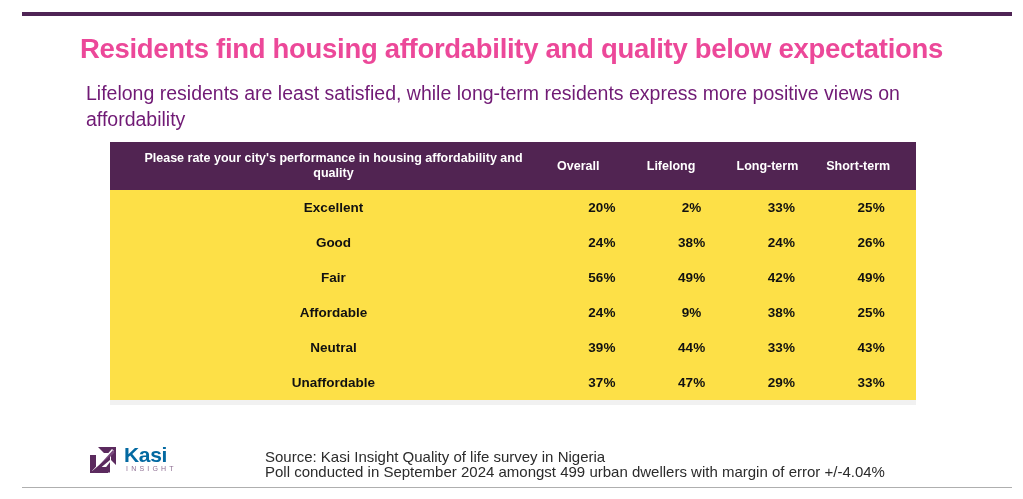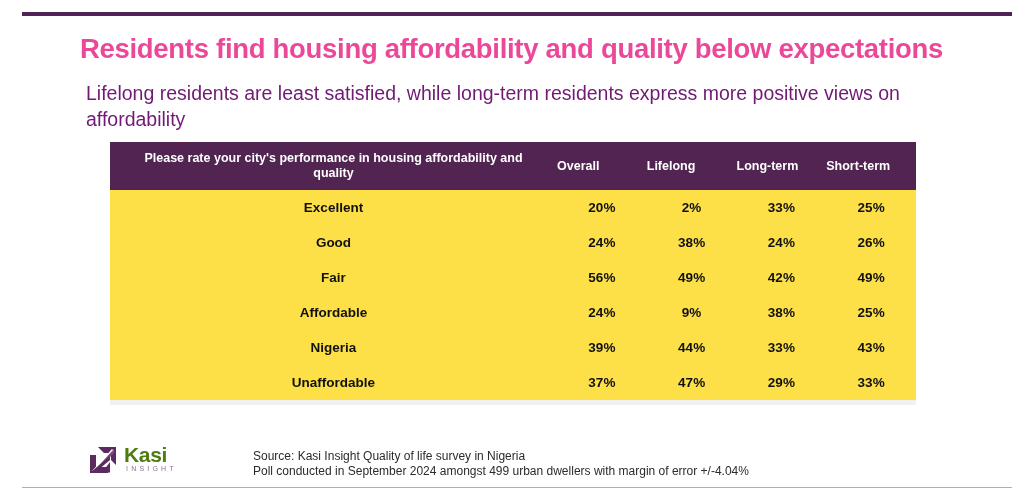--- a/index.html
+++ b/index.html
@@ -120,38 +120,38 @@
     top: 2px;
     width: 30px;
     height: 30px;
   }
   .footer-logo .kasi {
     position: absolute;
     left: 36px;
     top: 0px;
     font-size: 21px;
     font-weight: bold;
-    color: #4d7c0f;
+    color: #0369a1;
     letter-spacing: -0.3px;
     font-family: "Liberation Sans", sans-serif;
   }
   .footer-logo .insight {
     position: absolute;
     left: 38px;
     top: 22px;
     font-size: 7px;
     color: #8E6E92;
     letter-spacing: 3.2px;
     font-family: "Liberation Sans", sans-serif;
   }
   .source {
     position: absolute;
-    left: 253px;
+    left: 265px;
     top: 449px;
-    font-size: 12px;
+    font-size: 15px;
     color: #2B2B2B;
     line-height: 15px;
     font-family: "Liberation Sans", sans-serif;
   }
 </style>
 </head>
 <body>
 
 <div class="top-rule"></div>
 
@@ -197,21 +197,21 @@
           <td>49%</td>
         </tr>
         <tr class="body-row">
           <td class="label-cell">Affordable</td>
           <td>24%</td>
           <td>9%</td>
           <td class="val-green">38%</td>
           <td>25%</td>
         </tr>
         <tr class="body-row">
-          <td class="label-cell">Nigeria</td>
+          <td class="label-cell">Neutral</td>
           <td>39%</td>
           <td>44%</td>
           <td>33%</td>
           <td>43%</td>
         </tr>
         <tr class="body-row">
           <td class="label-cell">Unaffordable</td>
           <td>37%</td>
           <td class="val-red">47%</td>
           <td>29%</td>

